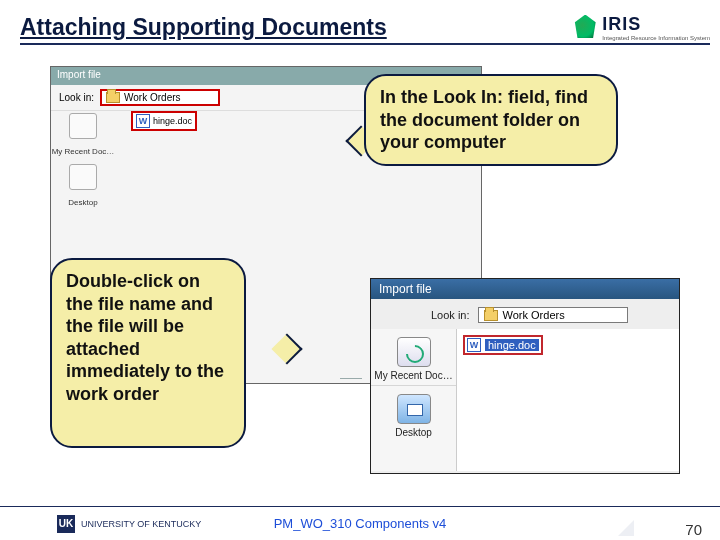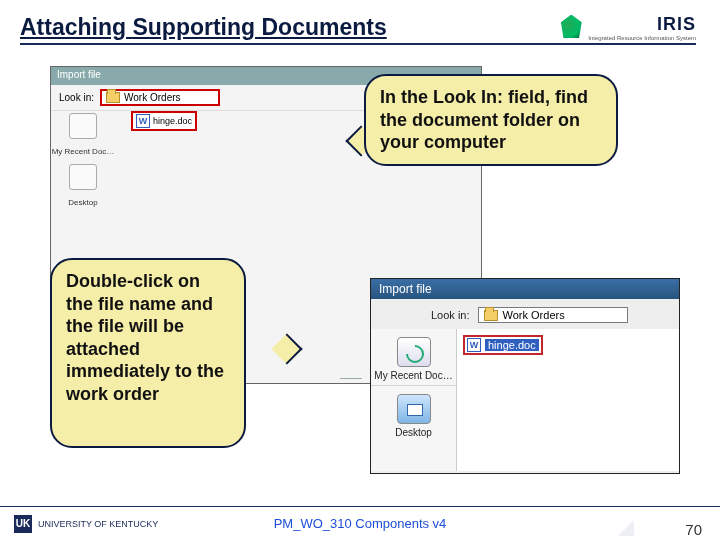--- a/index.html
+++ b/index.html
@@ -8,40 +8,39 @@
     width: 720px;
     height: 540px;
     background: #fff;
     font-family: Verdana, Arial, sans-serif;
     position: relative;
     overflow: hidden;
   }
   .slide {
     position: absolute;
     inset: 0;
-    padding: 14px 24px 0 20px;
+    padding: 14px 10px 0 20px;
   }
   .title-row {
     display: flex;
     align-items: flex-end;
     justify-content: space-between;
     border-bottom: 2px solid #1a2a5a;
     padding-bottom: 2px;
   }
   .title {
     font-size: 23px;
     font-weight: bold;
     color: #0b1a40;
     text-decoration: underline;
   }
   .iris-logo {
     display: flex;
     align-items: center;
     gap: 4px;
-    text-align: right;
   }
   .iris-mark {
     width: 26px; height: 26px;
     background: radial-gradient(circle at 40% 40%, #2a5, #0b6 50%, #063 80%);
     clip-path: polygon(50% 0, 90% 30%, 80% 90%, 20% 90%, 10% 30%);
   }
   .iris-text .big { font-size: 18px; font-weight: bold; color: #0b1a40; letter-spacing: 1px; }
   .iris-text .small { font-size: 6px; color: #555; line-height: 1; }
 
   
@@ -187,21 +186,21 @@
   
   .footer {
     position:absolute; left:0; bottom:0; width:100%;
     display:flex; align-items:center;
     border-top: 1px solid #1a2a5a;
     height: 34px;
     padding: 0 14px;
   }
   .uk-logo {
     display:flex; align-items:center; gap:6px;
-    font-size:9px; color:#1a2a5a;
+    font-size:9px; color:#1a2a5a;margin-left:43px;
   }
   .uk-mark {
     width:18px; height:18px; background:#1a2a5a; color:#fff;
     display:flex; align-items:center; justify-content:center;
     font-size:10px; font-weight:bold;
   }
   .footer-center {
     position:absolute; left:50%; transform:translateX(-50%);
     font-size:13px; color:#1d4ed8;
   }

